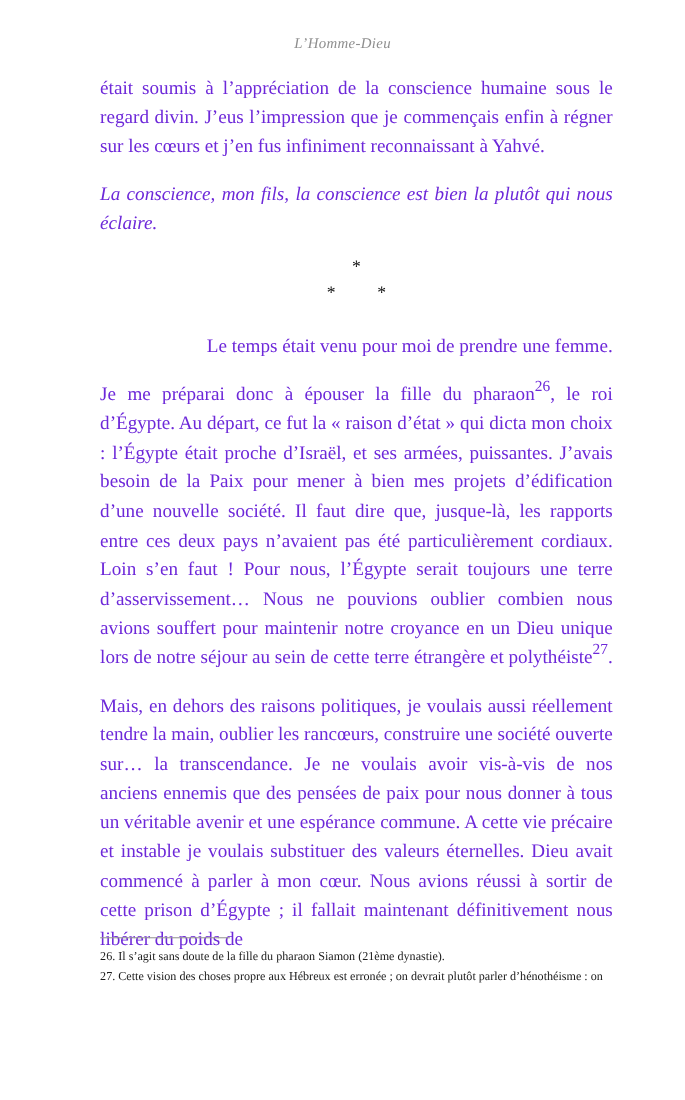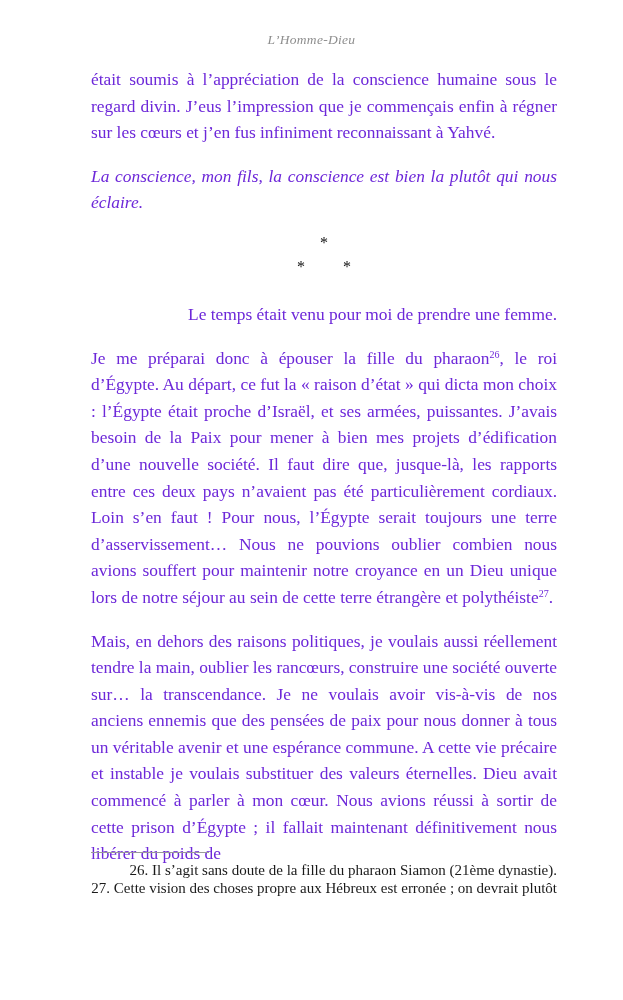--- a/index.html
+++ b/index.html
@@ -52,21 +52,21 @@
 
   p.body-par.italic {
     font-style: italic;
   }
 
   p.no-justify {
     text-align: right;
   }
 
   sup.fn-ref {
-    font-size: 10px;
+    font-size: 14px;
     line-height: 0;
     vertical-align: 0.62em;
   }
 
   
   .asterism {
     margin: 16px 0 24px 0;
     width: 100%;
     text-align: center;
     color: #111111;
@@ -93,23 +93,23 @@
   }
   .footnote-rule {
     width: 118px;
     height: 1px;
     background: #9a9a9a;
     margin: 0 0 9px 0;
     border: 0;
   }
   p.footnote {
     margin: 0;
-    font-size: 15px;
+    font-size: 11px;
     line-height: 17.6px;
-    text-align: right;
+    text-align: left;
     color: #1a1a1a;
   }
 
   
   .folio {
     position: absolute;
     top: 947px;
     left: 4px;
     width: 623px;
     font-size: 17px;

